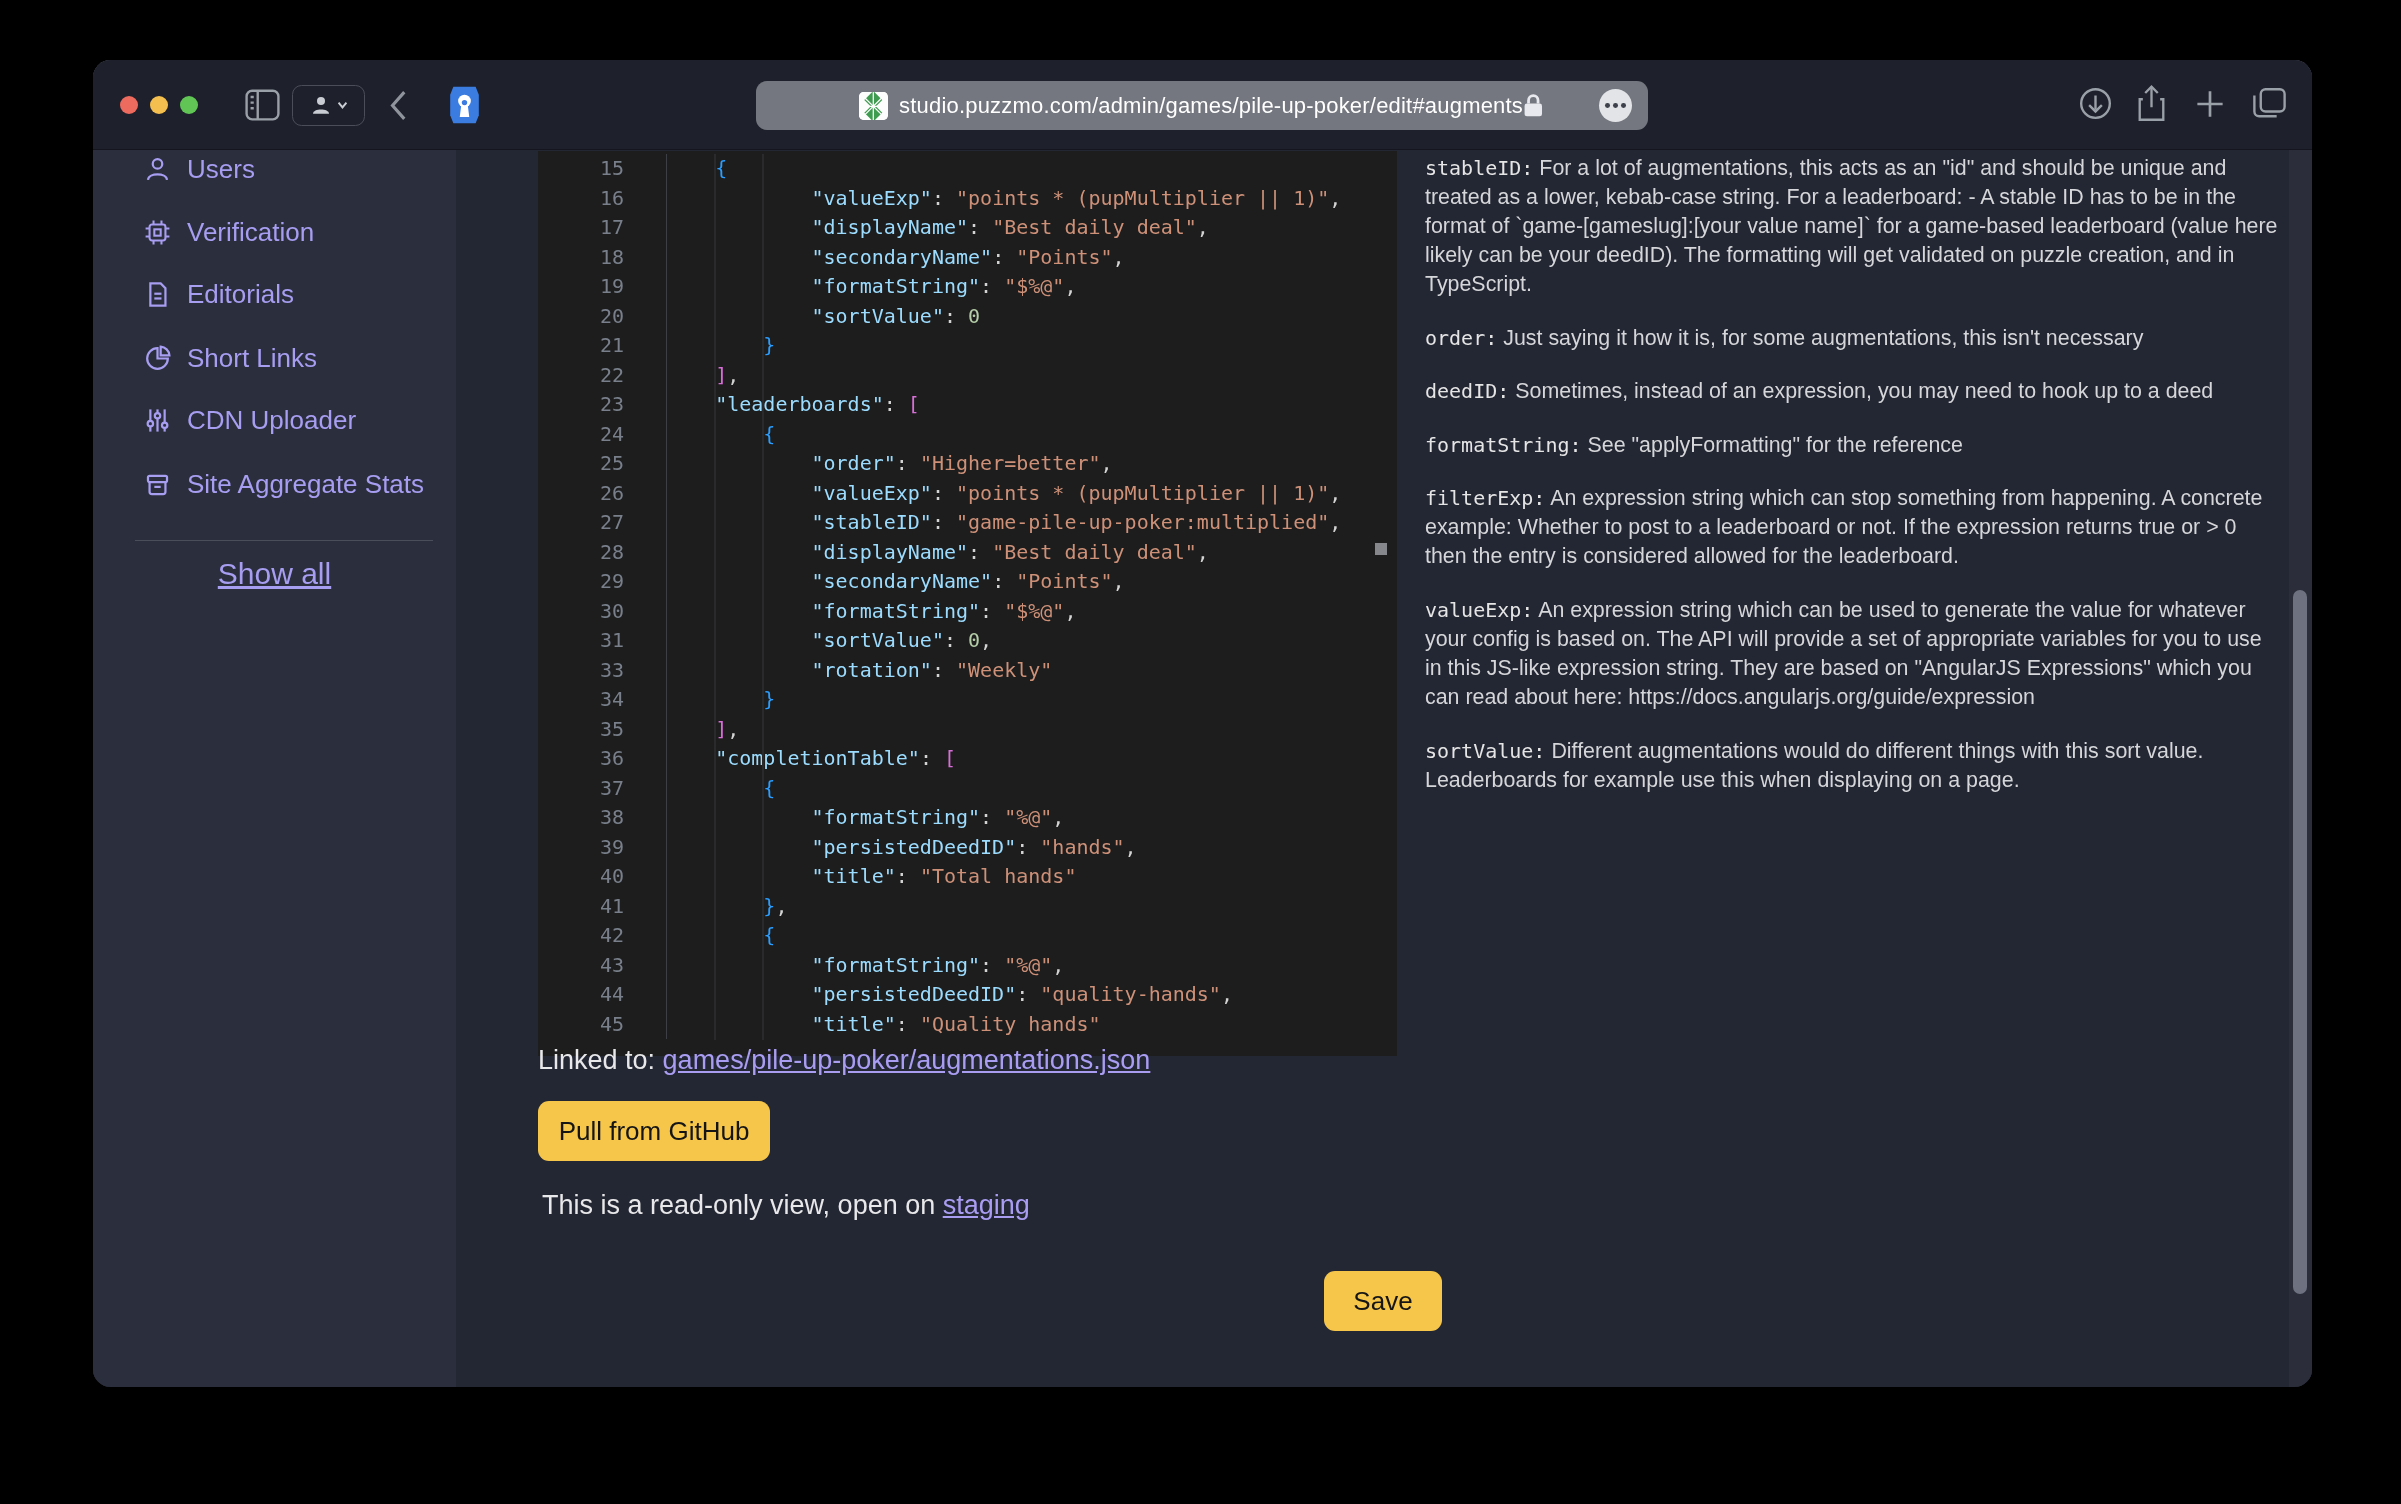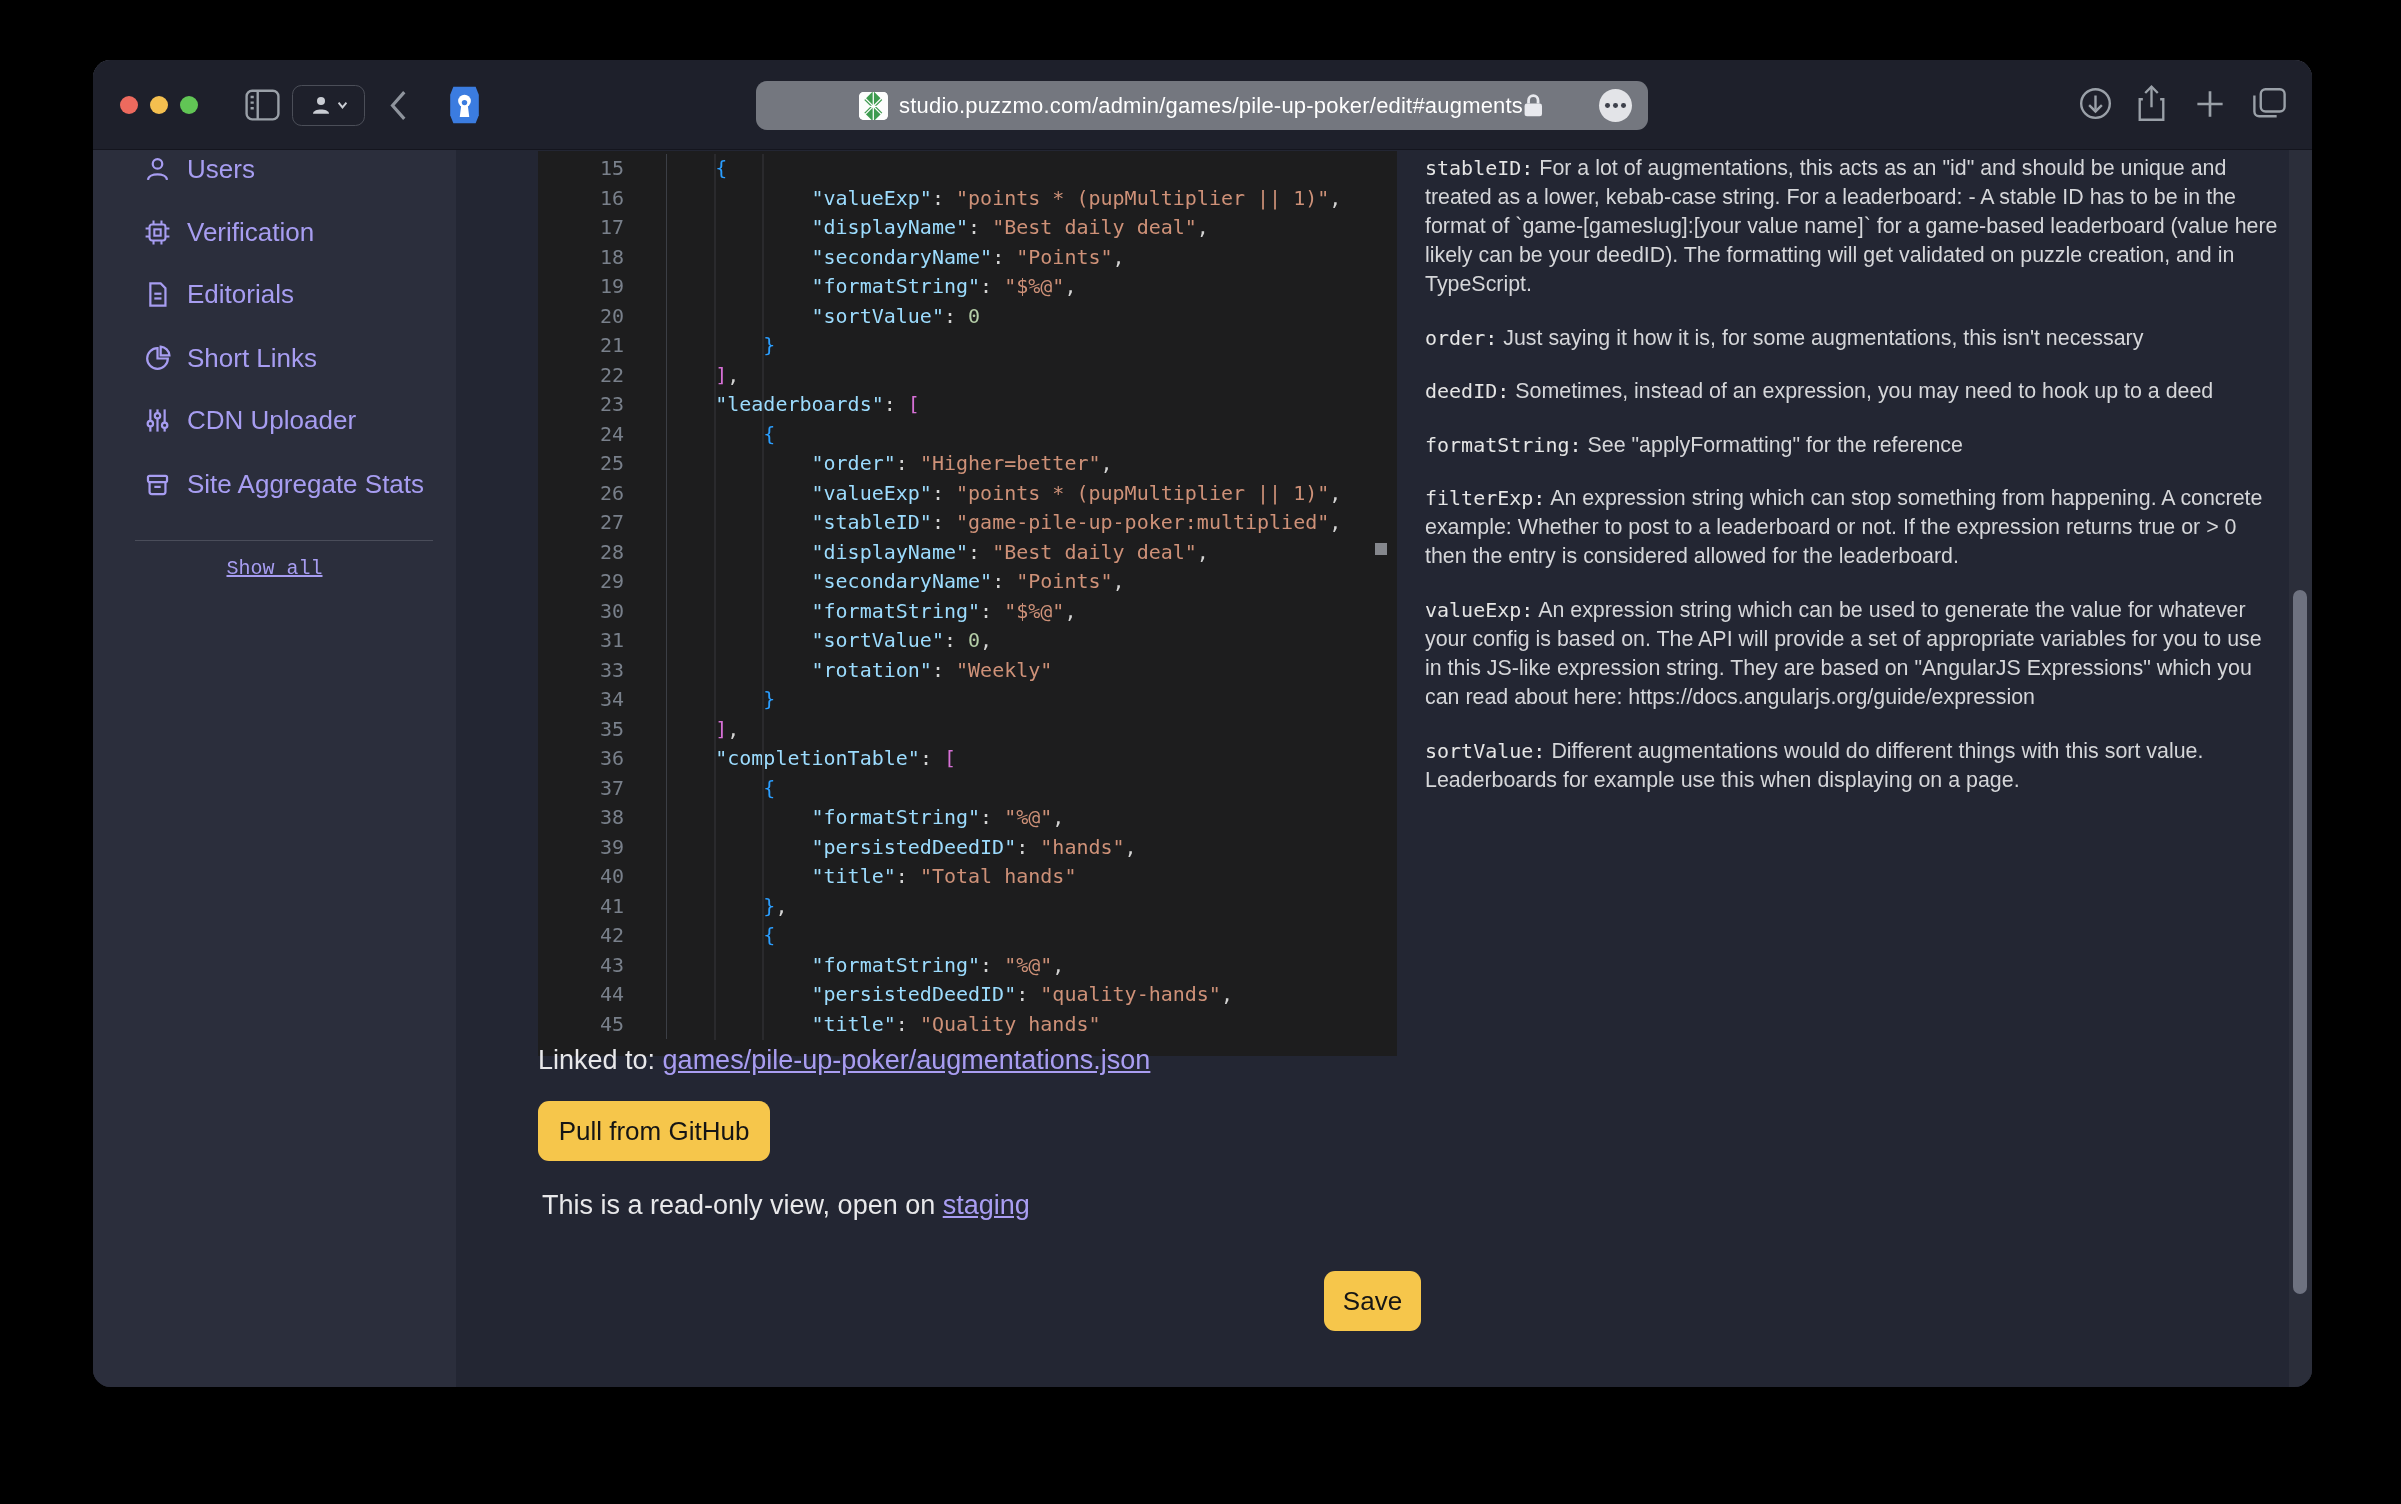--- a/index.html
+++ b/index.html
@@ -30,21 +30,21 @@
   
   .sidebar { position:absolute; left:0; top:90px; width:363px; height:1237px;
              background:#2b2e3c; }
   .side-item { position:absolute; left:0; width:363px; height:38px; display:flex;
                align-items:center; cursor:pointer; }
   .side-item .sicon { position:absolute; left:51px; width:27px; height:27px; }
   .side-item .slabel { position:absolute; left:94px; font-size:26px; color:#a79df1; }
   .side-divider { position:absolute; left:42px; top:390px; width:298px; height:0.8px;
                   background:#4a4d5a; }
   .show-all { position:absolute; left:0; top:407px; width:363px; text-align:center;
-              font-size:20px; color:#a79df1; text-decoration:underline; cursor:pointer;font-family:Liberation Mono, monospace; }
+              font-size:30px; color:#a79df1; text-decoration:underline; cursor:pointer; }
   
   .editor { position:absolute; left:445px; top:91px; width:859px; height:905px;
             background:#1d1d1e; overflow:hidden; padding-top:3.2px; }
   .code-row { display:flex; height:29.5px; line-height:29.5px; white-space:pre;
               font-family:"DejaVu Sans Mono", monospace; font-size:20px; }
   .code-row .ln { width:86px; flex:none; text-align:right; color:#79808b; }
   .code-row .gsep { width:43px; flex:none; border-right:1.6px solid #3c3f46; height:100%; }
   .code-row pre { font-family:inherit; font-size:inherit; line-height:inherit; }
   .guide { position:absolute; top:3.2px; height:886px; width:1.6px; background:#2a2a2d; }
   .ed-thumb { position:absolute; left:837px; top:392px; width:12px; height:12px;
@@ -60,21 +60,21 @@
   
   .linked-line { position:absolute; left:445px; top:984px; font-size:27px;
                  line-height:32px; color:#e8e8ea; }
   a.purple { color:#a99df2; text-decoration:underline; cursor:pointer; }
   .btn-yellow { position:absolute; background:#f6c64b; border:none; border-radius:11px;
                 color:#151515; font-size:26px; font-family:"Liberation Sans",sans-serif;
                 cursor:pointer; }
   .pull-btn { left:445px; top:1041px; width:232px; height:60px; }
   .readonly-line { position:absolute; left:449px; top:1129px; font-size:27px;
                    line-height:32px; color:#e8e8ea; }
-  .save-btn { left:1231px; top:1211px; width:97px; height:60px; }
+  .save-btn { left:1231px; top:1211px; width:118px; height:60px; }
   
   .win-scroll-track { position:absolute; left:2196px; top:90px; width:23px;
                       height:1237px; background:#2b2e3a; }
   .win-scroll-thumb { position:absolute; left:4px; top:440px; width:14.3px; height:704px;
                       border-radius:7.1px; background:#6e7280; }
   svg { display:block; }
 </style>
 </head>
 <body>
 

